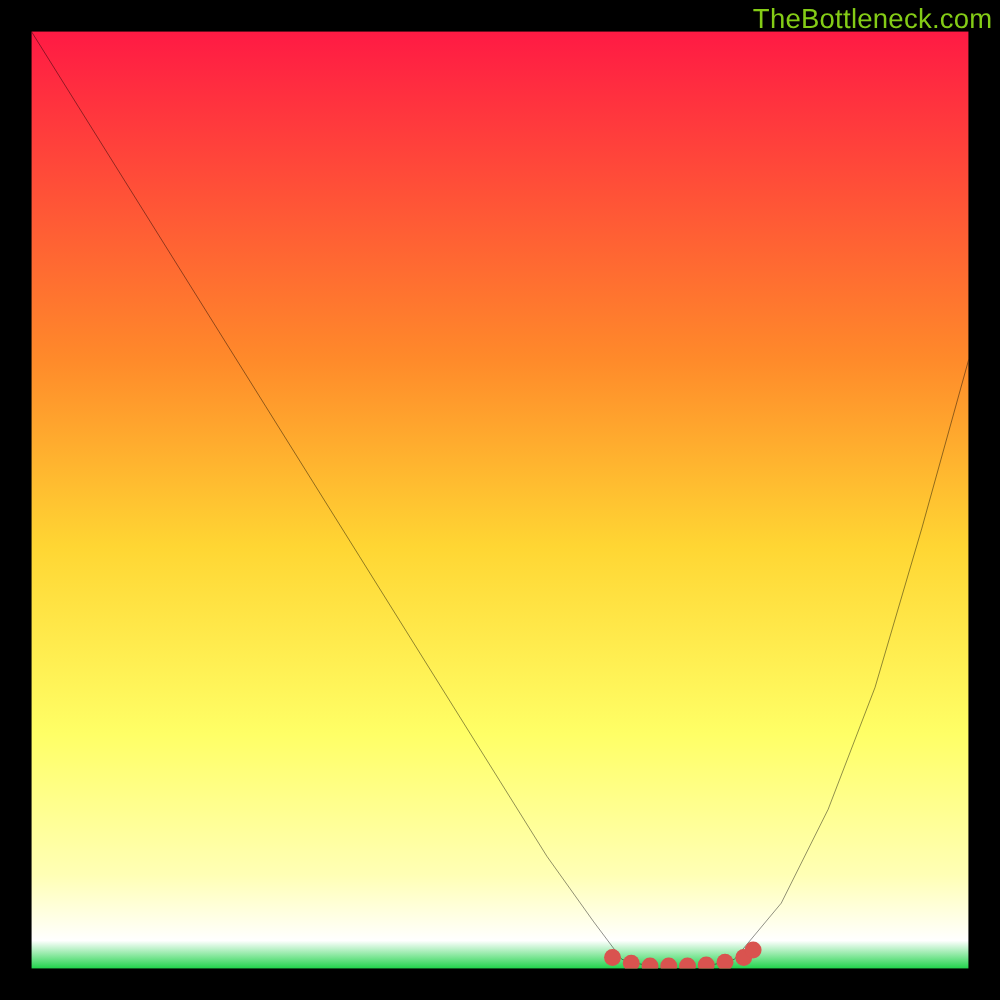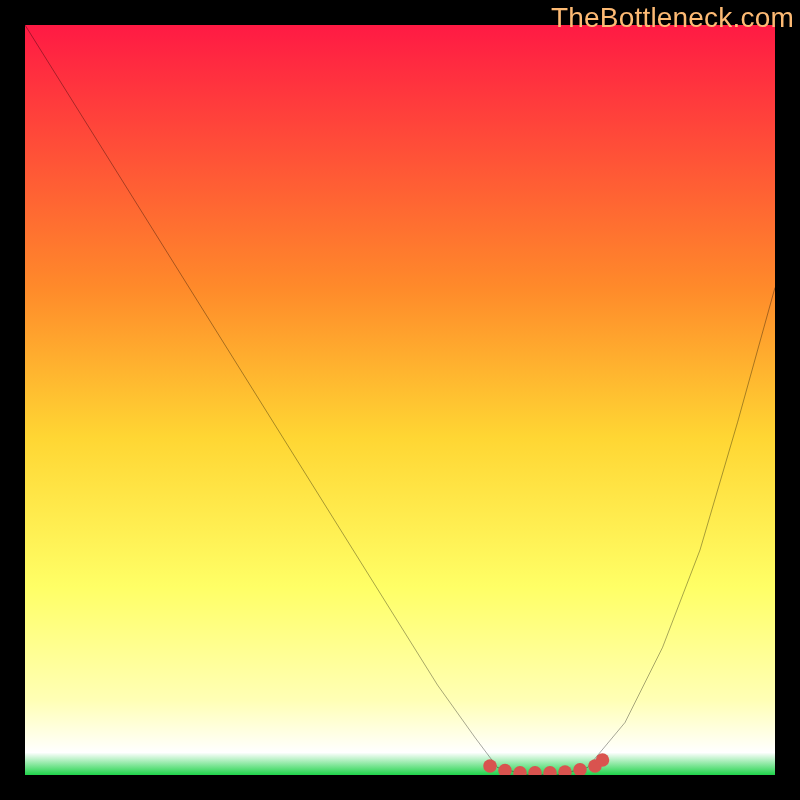--- a/index.html
+++ b/index.html
@@ -14,22 +14,22 @@
   .frame {
     position: relative;
     width: 800px;
     height: 800px;
     background: #000;
   }
   .watermark {
     position: absolute;
     top: 2px;
     right: 6px;
-    color: #fdba74;
-    font-size: 28px;
+    color: #84cc16;
+    font-size: 22px;
     font-weight: 500;
     z-index: 10;
     letter-spacing: 0.2px;
     margin-left: 48px;
   }
   .plot {
     position: absolute;
     left: 25px;
     top: 25px;
     width: 750px;

